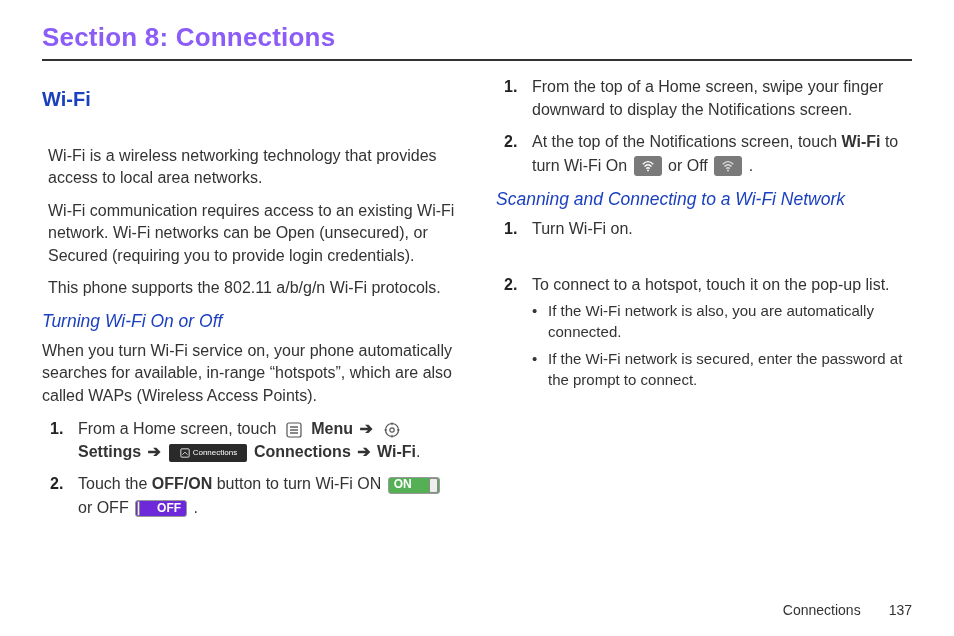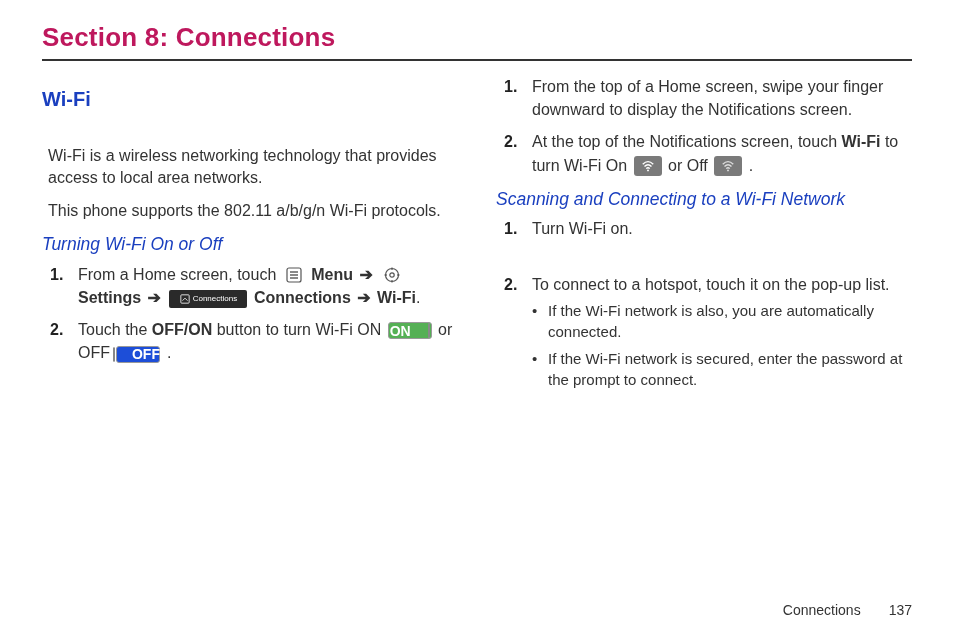--- a/index.html
+++ b/index.html
@@ -12,21 +12,21 @@
     color: #333;
   }
   .page {
     box-sizing: border-box;
     padding: 22px 42px 18px 42px;
     width: 954px;
     height: 636px;
     position: relative;
   }
   .section-title {
-    color: #be185d;
+    color: #8b5cf6;
     font-weight: 800;
     font-size: 26px;
     letter-spacing: 0.2px;
     margin: 0 0 6px 0;
     font-stretch: 85%;
   }
   .rule {
     border: none;
     border-top: 2px solid #333;
     margin: 0 0 14px 0;
@@ -113,34 +113,34 @@
     height: 18px;
     font-size: 8px;
     gap: 3px;
     padding: 0 3px;
   }
   .ico-conn svg { width: 10px; height: 10px; }
   .toggle {
     display: inline-flex;
     align-items: center;
     vertical-align: middle;
-    width: 44px;
+    width: 52px;
     height: 17px;
     border-radius: 3px;
     border: 1px solid #999;
-    font-size: 14px;
+    font-size: 12px;
     font-weight: 700;
     color: #fff;
     margin: 0 2px;
     gap: 12px;
   }
   .toggle.on { background: #55b055; justify-content: flex-end; padding-right: 1px; box-sizing: border-box; }
   .toggle.on .knob { order: 2; }
   .toggle.on .lbl { order: 1; padding: 0 5px; }
-  .toggle.off { background: #1d4ed8; justify-content: center; padding-left: 1px; box-sizing: border-box; color:#fff;}
+  .toggle.off { background: #6d28d9; justify-content: center; padding-left: 1px; box-sizing: border-box; color:#fff;}
   .toggle.off .lbl { padding: 0 5px; }
   .toggle .knob {
     width: 13px; height: 13px;
     background: #eee;
     border: 1px solid #888;
     border-radius: 2px;
   }
   .wifi-pill {
     display: inline-flex;
     vertical-align: middle;
@@ -173,24 +173,26 @@
   <h1 class="section-title">Section 8: Connections</h1>
   <hr class="rule">
 
   <div class="columns">
 
     <div class="col">
 
       <div class="h2">Wi-Fi</div>
       <div class="intro">
         <p>Wi-Fi is a wireless networking technology that provides access to local area networks.</p>
+        <p>Wi-Fi communication requires access to an existing Wi-Fi network. Wi-Fi networks can be Open (unsecured), or Secured (requiring you to provide login credentials).</p>
         <p>This phone supports the 802.11 a/b/g/n Wi-Fi protocols.</p>
       </div>
 
       <div class="h3">Turning Wi-Fi On or Off</div>
+      <p class="intro">When you turn Wi-Fi service on, your phone automatically searches for available, in-range “hotspots”, which are also called WAPs (Wireless Access Points).</p>
 
       <ol class="steps">
         <li>
           <span class="num">1.</span>
           <span class="body">
             <span>From a Home screen, touch </span>
             <span class="ico ico-menu">
               <svg viewBox="0 0 16 16">
                   <rect x="1" y="1" width="14" height="14" rx="2" fill="none" stroke="#555" stroke-width="1.2"></rect>
                   <line x1="4" y1="5" x2="12" y2="5" stroke="#555" stroke-width="1.4"></line>

